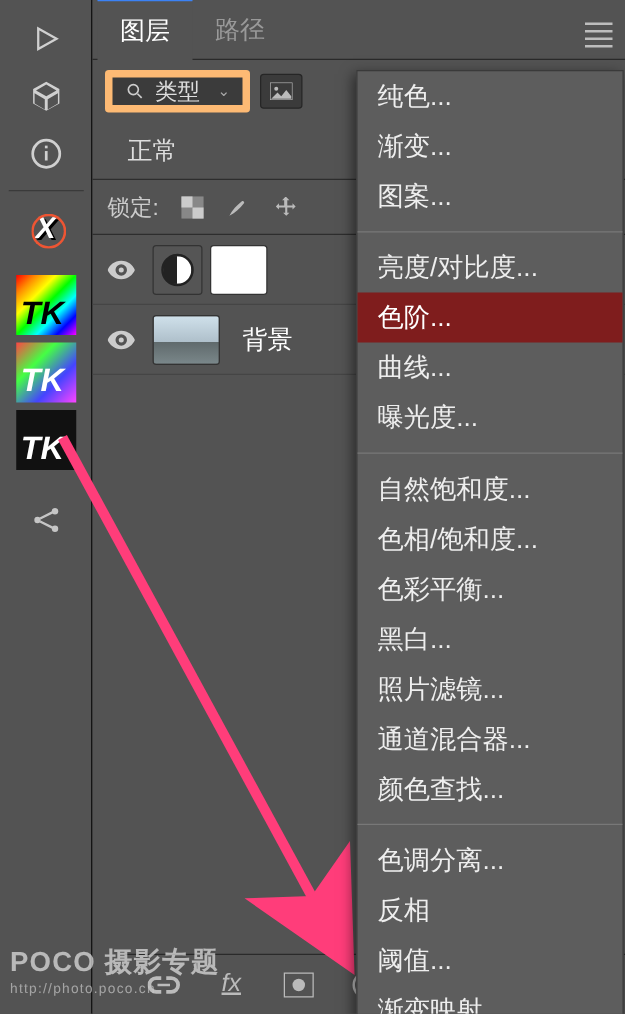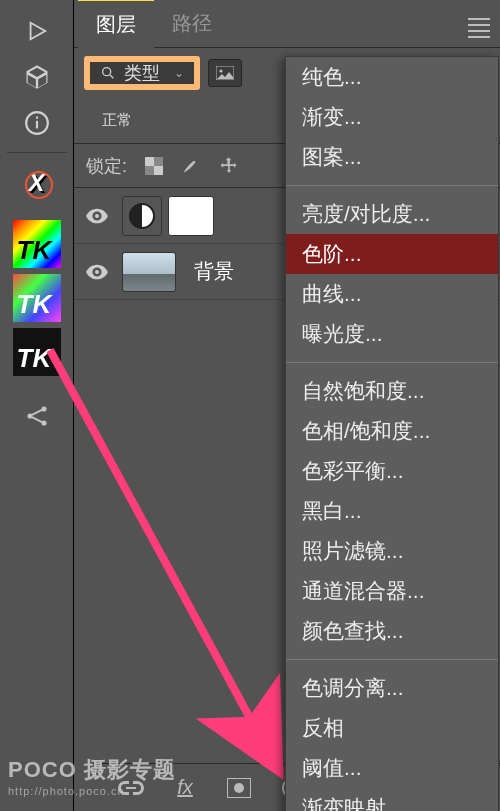--- a/index.html
+++ b/index.html
@@ -74,21 +74,21 @@
     padding: 0 4px;
     position: relative;
   }
   .panel-tabs .tab {
     padding: 10px 18px 10px 18px;
     color: #999;
     font-size: 20px;
   }
   .panel-tabs .tab.active {
     color: #fff;
-    border-top: 2px solid #fde047;
+    border-top: 2px solid #3b82f6;
     background: #535353;
     position: relative;
   }
   .panel-tabs .tab.active::after{
     content:'';position:absolute;left:6px;right:6px;bottom:-1px;height:2px;background:#535353;
   }
   .panel-tabs .menu-icon {
     position: absolute; right: 8px; top: 14px;
     width: 24px; height: 18px;
   }
@@ -116,21 +116,21 @@
     border: 1px solid #262626;
     border-radius: 3px;
     display:flex;align-items:center;justify-content:center;
   }
 
   
   .blend-row {
     display:flex;align-items:center;height:46px;padding:0 16px;
     border-bottom:1px solid #2d2d2d;
   }
-  .blend-mode { font-size:15px;color:#ddd;padding-left:12px; }
+  .blend-mode { font-size:20px;color:#ddd;padding-left:12px; }
 
   
   .lock-row{
     display:flex;align-items:center;height:44px;padding:0 12px;gap:18px;
     color:#ccc;font-size:18px;
     border-bottom:1px solid #2d2d2d;
   }
   .lock-row .icon{fill:#bbb;color:#bbb;}
 
   

